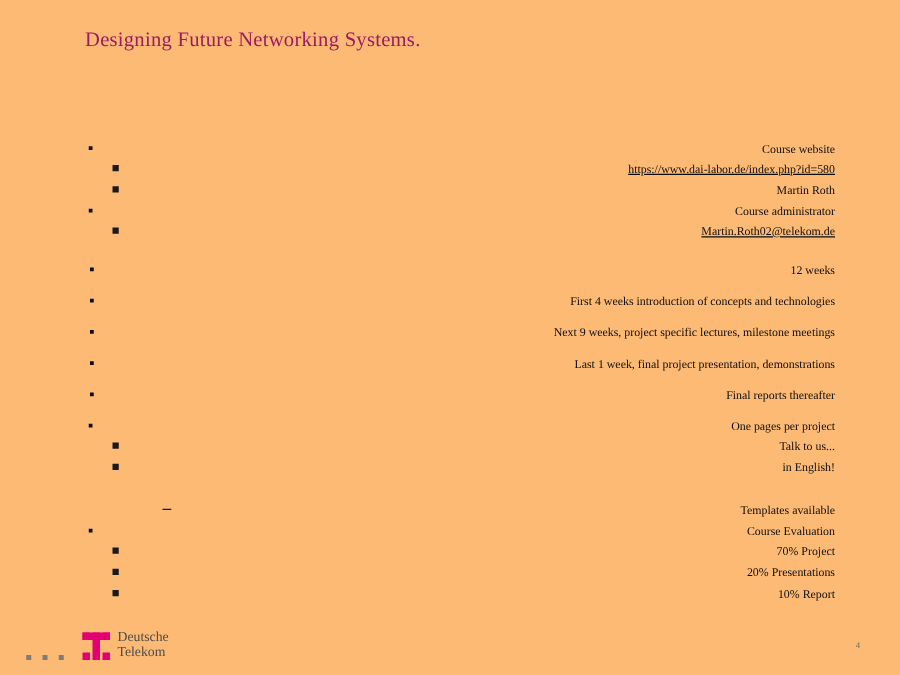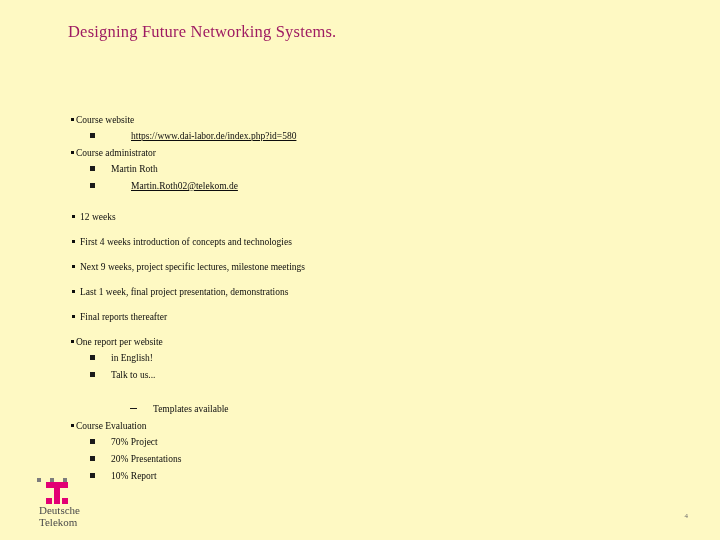--- a/index.html
+++ b/index.html
@@ -13,21 +13,21 @@
     font-family: "Liberation Serif", serif;
     overflow: hidden;
     position: relative;
   }
 
   .slide {
     position: absolute;
     inset: 0;
     width: 720px;
     height: 540px;
-    background: #fef9c3;
+    background: #fdba74;
   }
 
   
   .title-block {
     position: absolute;
     left: 68px;
     top: 22px;
     width: 600px;
   }
   .slide-title {
@@ -57,20 +57,21 @@
   }
 
   .grp { margin: 0; padding: 0; }
 
   .line {
     display: flex;
     align-items: baseline;
     font-family: "Liberation Serif", serif;
     color: #0d0d0d;
     white-space: nowrap;
+    justify-content: space-between;
   }
 
   
   .lvl1 {
     font-size: 9.5px;
     line-height: 16px;
     padding-left: 3px;
   }
   .lvl1 .bullet {
     width: 3px;
@@ -130,25 +131,24 @@
     cursor: pointer;
     margin-left: 20px;
   }
 
   .spacer-sm { height: 9px; }
   .spacer-md { height: 14px; }
 
   
   .logo {
     position: absolute;
-    left: 37px;
+    left: 21px;
     bottom: 12px;
     display: flex;
-    align-items: center;
-    flex-direction: column;
+    align-items: flex-end;
   }
   .logo-dots {
     display: flex;
     align-items: center;
     margin-right: 6px;
   }
   .logo-dots i {
     width: 4px;
     height: 4px;
     background: #7d7d7d;
@@ -220,32 +220,32 @@
       <div class="line lvl1">
         <span class="bullet"></span>
         <span class="txt">Course website</span>
       </div>
 
       <div class="line lvl2">
         <span class="bullet"></span>
         <span class="txt link">https://www.dai-labor.de/index.php?id=580</span>
       </div>
 
+      <div class="line lvl2">
+        <span class="bullet"></span>
+        <span class="txt">Martin Roth</span>
+      </div>
+
       <div class="line lvl1">
         <span class="bullet"></span>
         <span class="txt">Course administrator</span>
       </div>
 
       <div class="line lvl2">
         <span class="bullet"></span>
-        <span class="txt">Martin Roth</span>
-      </div>
-
-      <div class="line lvl2">
-        <span class="bullet"></span>
         <span class="txt link">Martin.Roth02@telekom.de</span>
       </div>
 
     </div>
 
     <div class="spacer-md"></div>
 
     <div class="grp">
 
       <div class="line lvl1 lvl1s">
@@ -282,33 +282,33 @@
       </div>
 
     </div>
 
     <div class="spacer-sm"></div>
 
     <div class="grp">
 
       <div class="line lvl1">
         <span class="bullet"></span>
-        <span class="txt">One report per website</span>
-      </div>
-
-
+        <span class="txt">One pages per project</span>
+      </div>
+
+
+
+      <div class="line lvl2">
+        <span class="bullet"></span>
+        <span class="txt">Talk to us...</span>
+      </div>
 
       <div class="line lvl2">
         <span class="bullet"></span>
         <span class="txt">in English!</span>
-      </div>
-
-      <div class="line lvl2">
-        <span class="bullet"></span>
-        <span class="txt">Talk to us...</span>
       </div>
 
       <div class="line lvl3">
         <span class="bullet"></span>
         <span class="txt">Templates available</span>
       </div>
 
     </div>
 
     <div class="grp">

